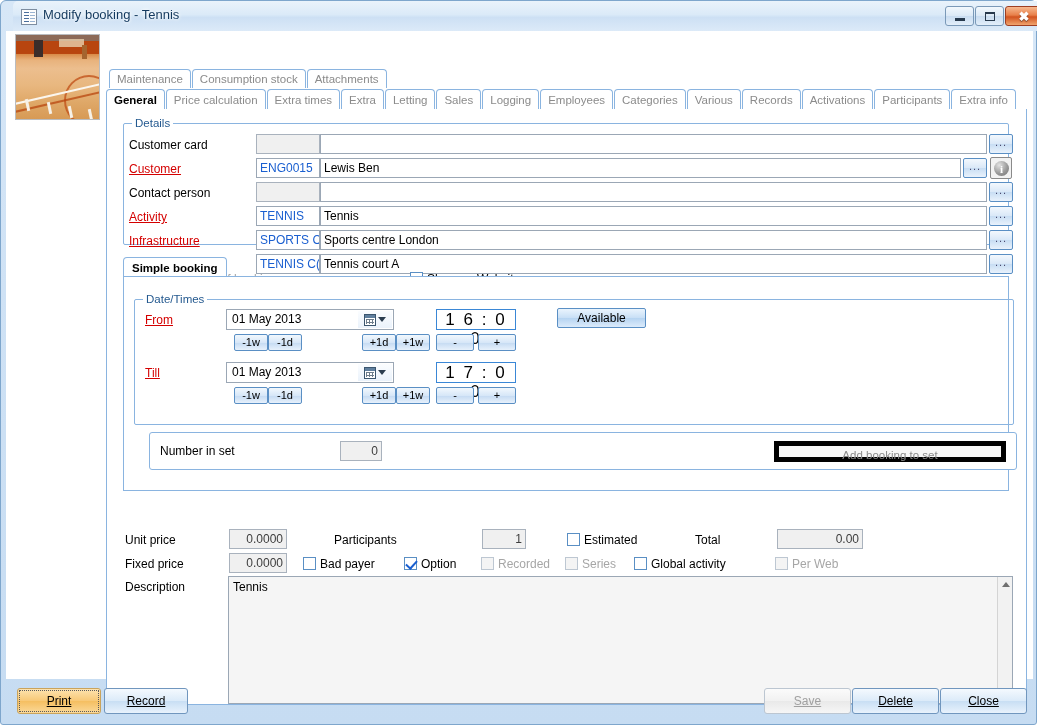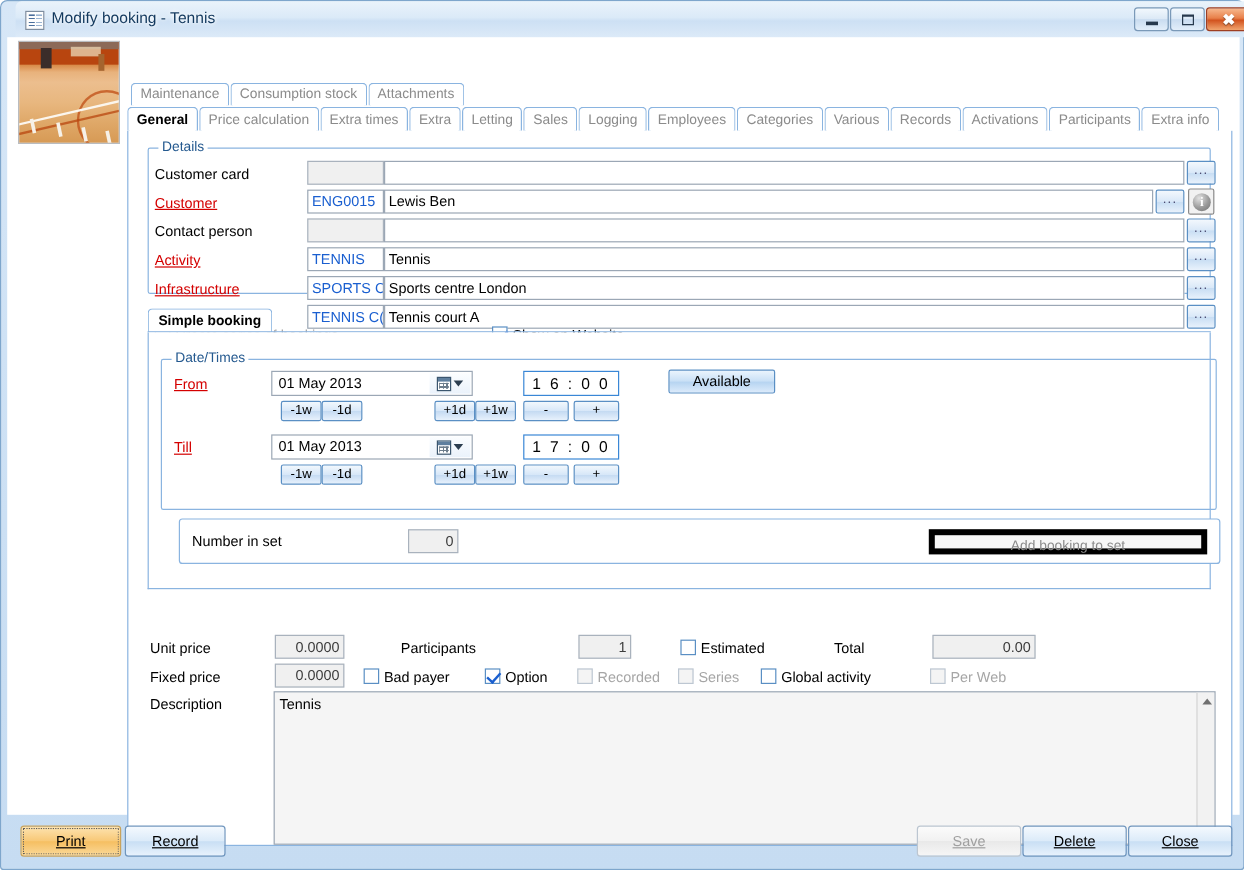--- a/index.html
+++ b/index.html
@@ -224,21 +224,21 @@
   }
   .cal-ico::before{content:"";position:absolute;left:0;top:0;width:100%;height:3px;background:#5f7f9e;}
   .cal-ico::after{content:"";position:absolute;left:1px;top:4px;right:1px;bottom:1px;
     background: repeating-linear-gradient(180deg,#6d7d8c 0 1px,transparent 1px 3px),
                 repeating-linear-gradient(90deg,#6d7d8c 0 1px,transparent 1px 3px);}
   .caret { width:0;height:0;border-left:4px solid transparent;border-right:4px solid transparent;
            border-top:5px solid #2c3e50; }
 
   .timebox {
     position:absolute; height:21px; border:1px solid #3a87d6; background:#ffffff;
-    font-size:13px; color:#000; text-align:center; line-height:19px;
+    font-size:17px; color:#000; text-align:center; line-height:19px;
     letter-spacing: 2px; cursor:text;
   }
 
   
   #setpanel {
     position:absolute; left:25px; top:155px; width:868px; height:38px;
     border:1px solid #8ab4e0; border-radius:3px; background:#ffffff;
   }
 
   

